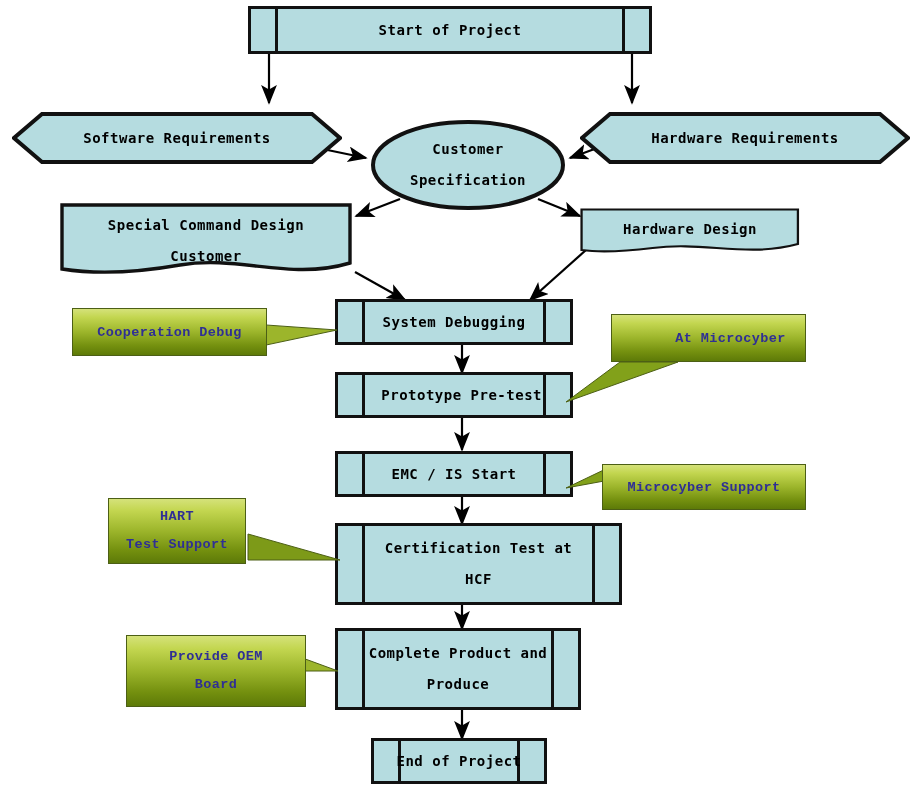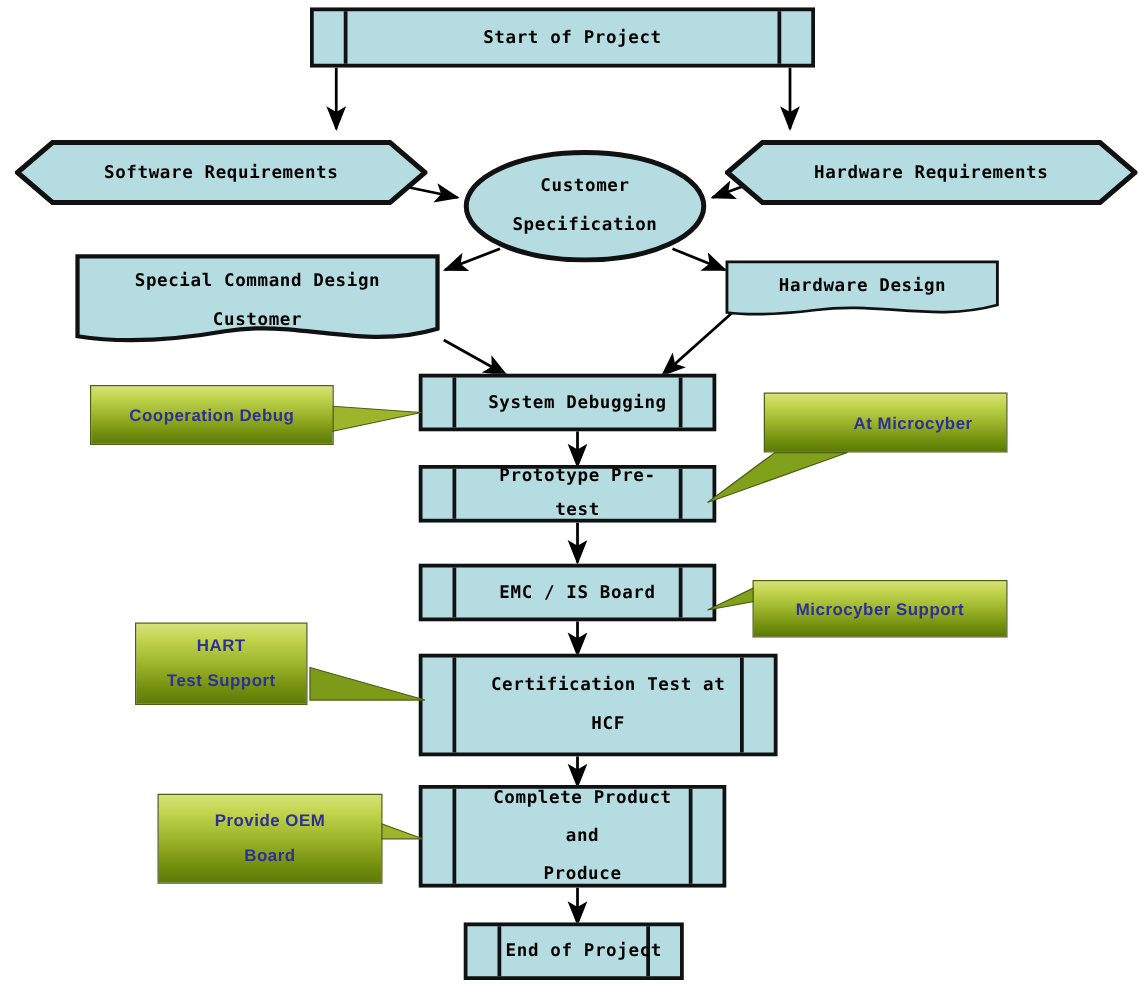--- a/index.html
+++ b/index.html
@@ -33,21 +33,20 @@
     font-weight: bold;
     font-size: 14px;
     letter-spacing: 0.5px;
     line-height: 1.9;
     z-index: 5;
   }
   
   .pproc {
     background: #b5dce0;
     border: 3px solid #111111;
-    padding-left: 16px;
   }
   .pproc .bar {
     position: absolute;
     top: 0;
     bottom: 0;
     width: 0;
     border-left: 3px solid #111111;
   }
   .pproc .bar.left  { left: 24px; }
   .pproc .bar.right { right: 24px; }
@@ -77,21 +76,21 @@
     left: 0; top: 0;
     box-sizing: border-box;
     background: linear-gradient(to bottom, #d5e27a 0%, #c3d650 18%, #9cb52b 50%, #74900f 80%, #5d7a08 100%);
     border: 1px solid #4c5f15;
     display: flex;
     flex-direction: column;
     align-items: center;
     justify-content: center;
     text-align: center;
     color: #2f2f94;
-    font-family: Liberation Sans, sans-serif;
+    font-family: Liberation Mono, monospace;
     font-weight: bold;
     font-size: 13.5px;
     letter-spacing: 0.4px;
     line-height: 2.0;
     z-index: 2;
   }
   .callout .tailsvg {
     position: absolute;
     left: 0; top: 0;
     width: 100%;
@@ -184,21 +183,21 @@
 
 <div class="node pproc" style="left:335px; top:372px; width:238px; height:46px;align-items:flex-end;">
   <span class="bar left"></span>
   <span class="bar right"></span>
   <span class="lbl">Prototype Pre-test</span>
 </div>
 
 <div class="node pproc" style="left:335px; top:451px; width:238px; height:46px;">
   <span class="bar left"></span>
   <span class="bar right"></span>
-  <span class="lbl">EMC / IS Board</span>
+  <span class="lbl">EMC / IS Start</span>
 </div>
 
 <div class="node pproc" style="left:335px; top:523px; width:287px; height:82px; line-height:2.2;">
   <span class="bar left"></span>
   <span class="bar right"></span>
   <span class="lbl">Certification Test at</span>
   <span class="lbl">HCF</span>
 </div>
 
 <div class="node pproc" style="left:335px; top:628px; width:246px; height:82px; line-height:2.2;">

